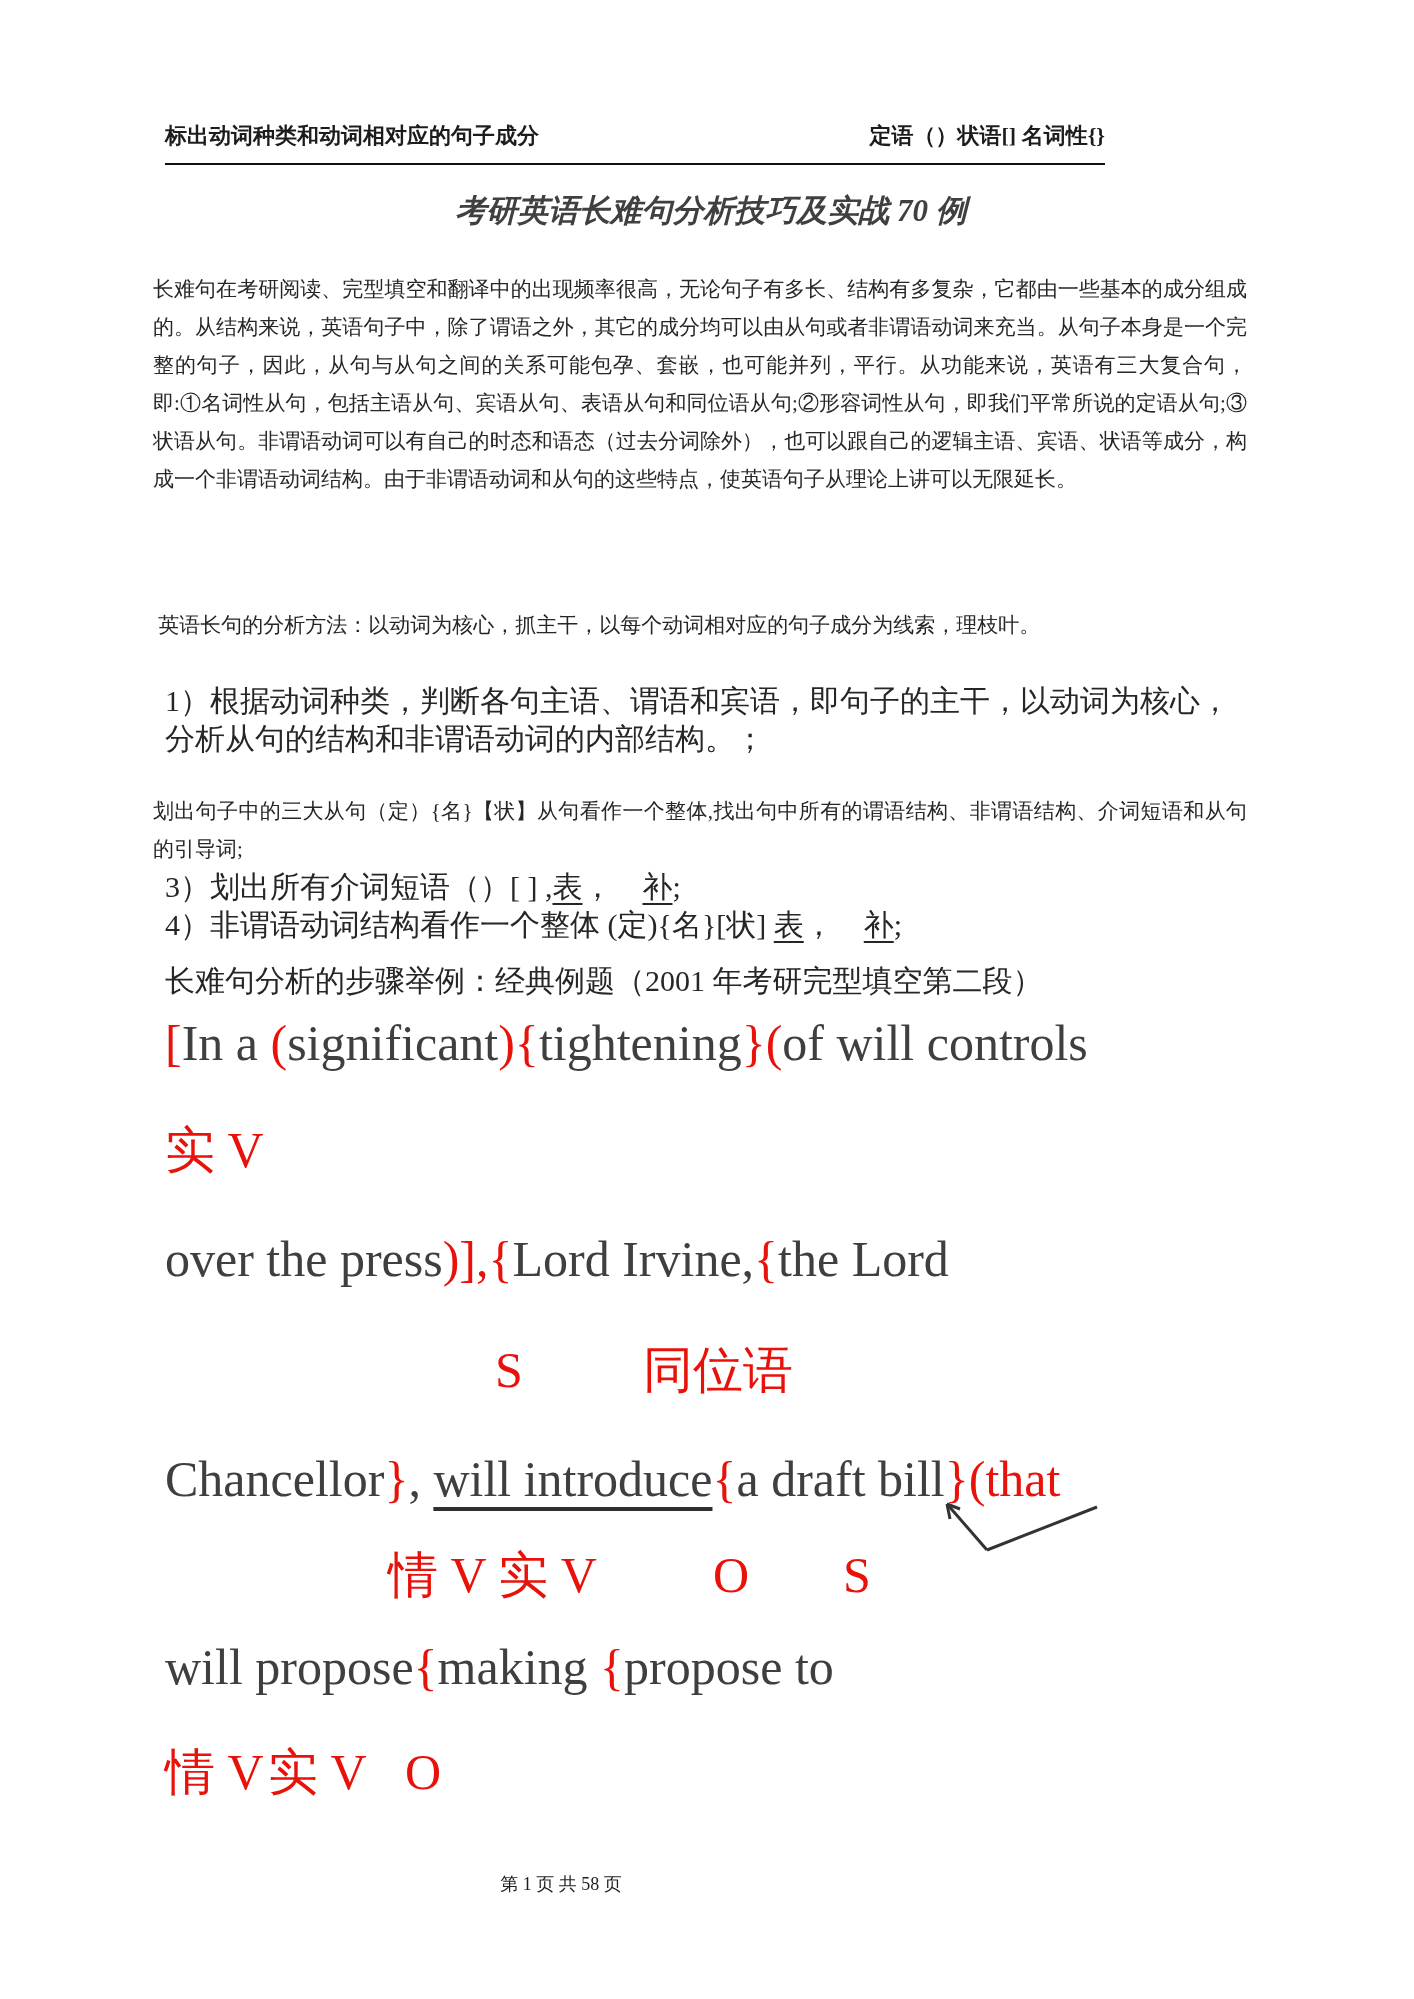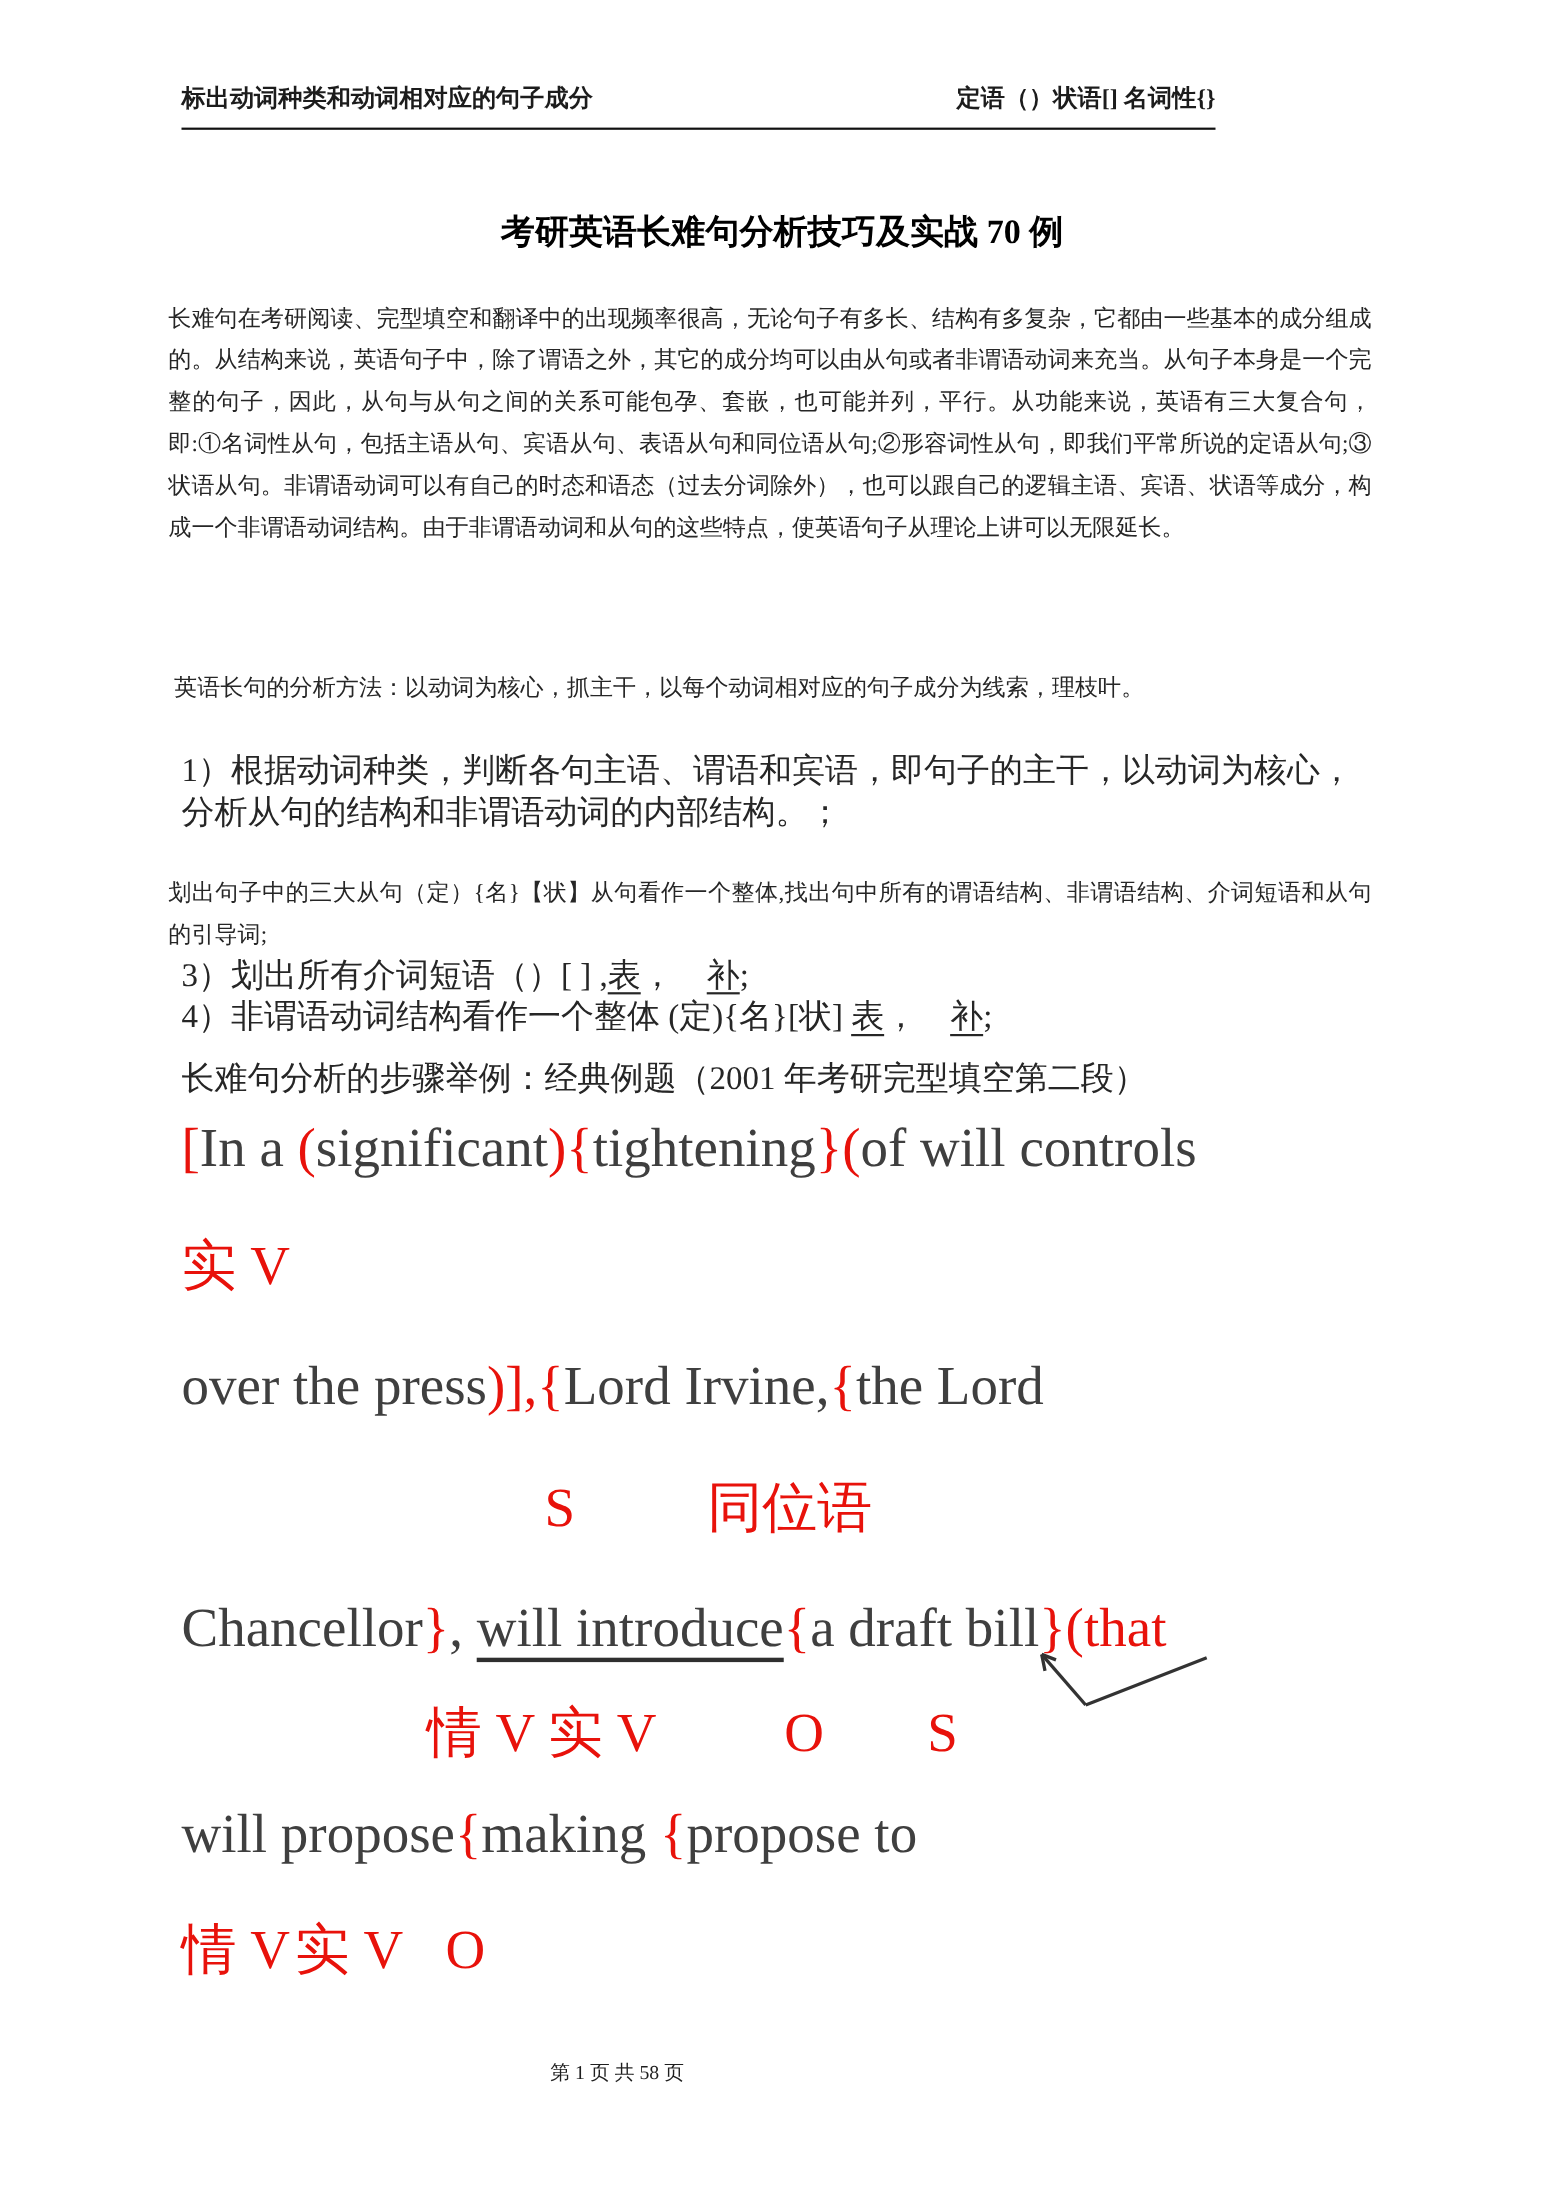--- a/index.html
+++ b/index.html
@@ -18,25 +18,25 @@
   }
   
   .header{
     position:absolute;left:165px;top:74px;width:940px;
     display:flex;align-items:baseline;
     border-bottom:2px solid #111;
     padding-bottom:12px;
     font-size:22px;font-weight:bold;color:#1c1c1c;
   }
   .header .h-left{}
-  .header .h-right{margin-left:auto;}
+  .header .h-right{margin-left:auto;margin-top:47px;}
   
   .title{
     position:absolute;left:165px;top:190px;width:1092px;
-    text-align:center;font-size:31px;font-weight:bold;color:#000000;
+    text-align:center;font-size:31px;font-weight:bold;color:#404040;font-style:italic;
   }
   
   .para{
     position:absolute;left:153px;width:1094px;
     font-size:21px;line-height:38px;
     text-align:justify;text-justify:inter-character;
     color:var(--body-text);
   }
   .line{
     position:absolute;left:165px;width:1094px;

